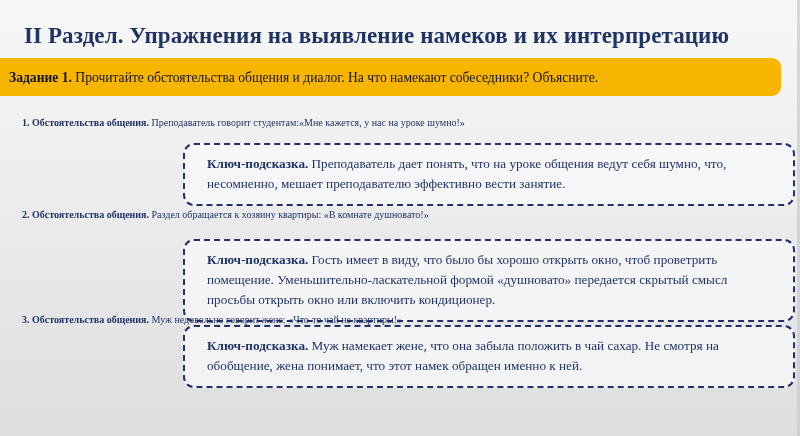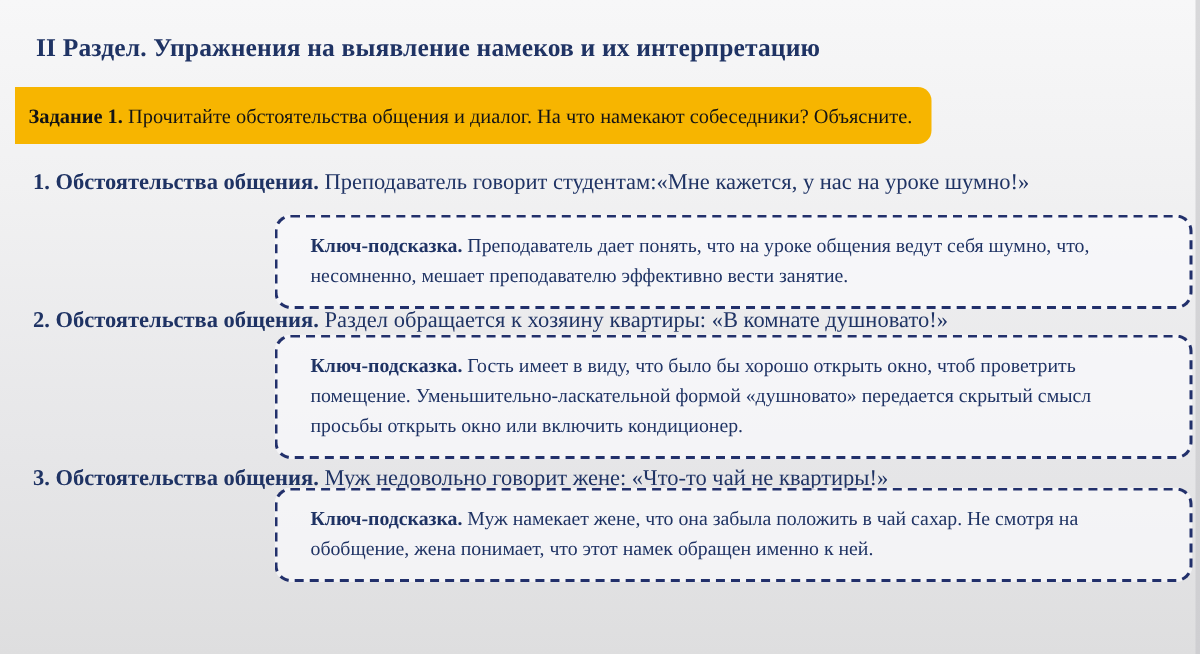--- a/index.html
+++ b/index.html
@@ -33,31 +33,31 @@
     background: linear-gradient(180deg, #d8d8da 0%, #cfcfd2 100%);
   }
 
   .page-title {
     position: absolute;
     left: 24px;
     top: 9px;
     width: 740px;
     color: #1f3364;
     font-weight: bold;
-    font-size: 17px;
+    font-size: 23px;
     letter-spacing: 0.1px;
     line-height: 24px;
     white-space: nowrap;
   }
 
   .task-banner {
     position: absolute;
-    left: 10px;
+    left: 0;
     top: 58px;
-    width: 611px;
+    width: 781px;
     height: 38px;
     box-sizing: border-box;
     background: #f7b500;
     border-top-right-radius: 9px;
     border-bottom-right-radius: 9px;
     display: flex;
     align-items: center;
     padding-left: 9px;
     padding-right: 8px;
   }
@@ -76,40 +76,40 @@
     left: 0;
     width: 800px;
   }
   .exercise-1 { top: 113px; }
   .exercise-2 { top: 205px; }
   .exercise-3 { top: 310px; }
 
   .exercise-heading {
     margin: 0 0 0 22px;
     color: #1f3364;
-    font-size: 15px;
+    font-size: 10px;
     line-height: 19px;
     white-space: nowrap;
   }
   .exercise-heading b {
     font-weight: bold;
   }
 
   .hint-box {
     position: absolute;
     left: 183px;
     width: 612px;
     box-sizing: border-box;
     border: 2px dashed #22306b;
     border-radius: 11px;
     background: rgba(249, 250, 252, 0.72);
     padding: 9px 16px 10px 22px;
   }
   .hint-box-1 { top: 30px; }
-  .hint-box-2 { top: 18px; }
+  .hint-box-2 { top: 34px; }
   .hint-box-3 { top: 15px; }
 
   .hint-text {
     margin: 0;
     color: #1f3364;
     font-size: 13.2px;
     line-height: 20px;
     text-align: left;
   }
   .hint-text b {

